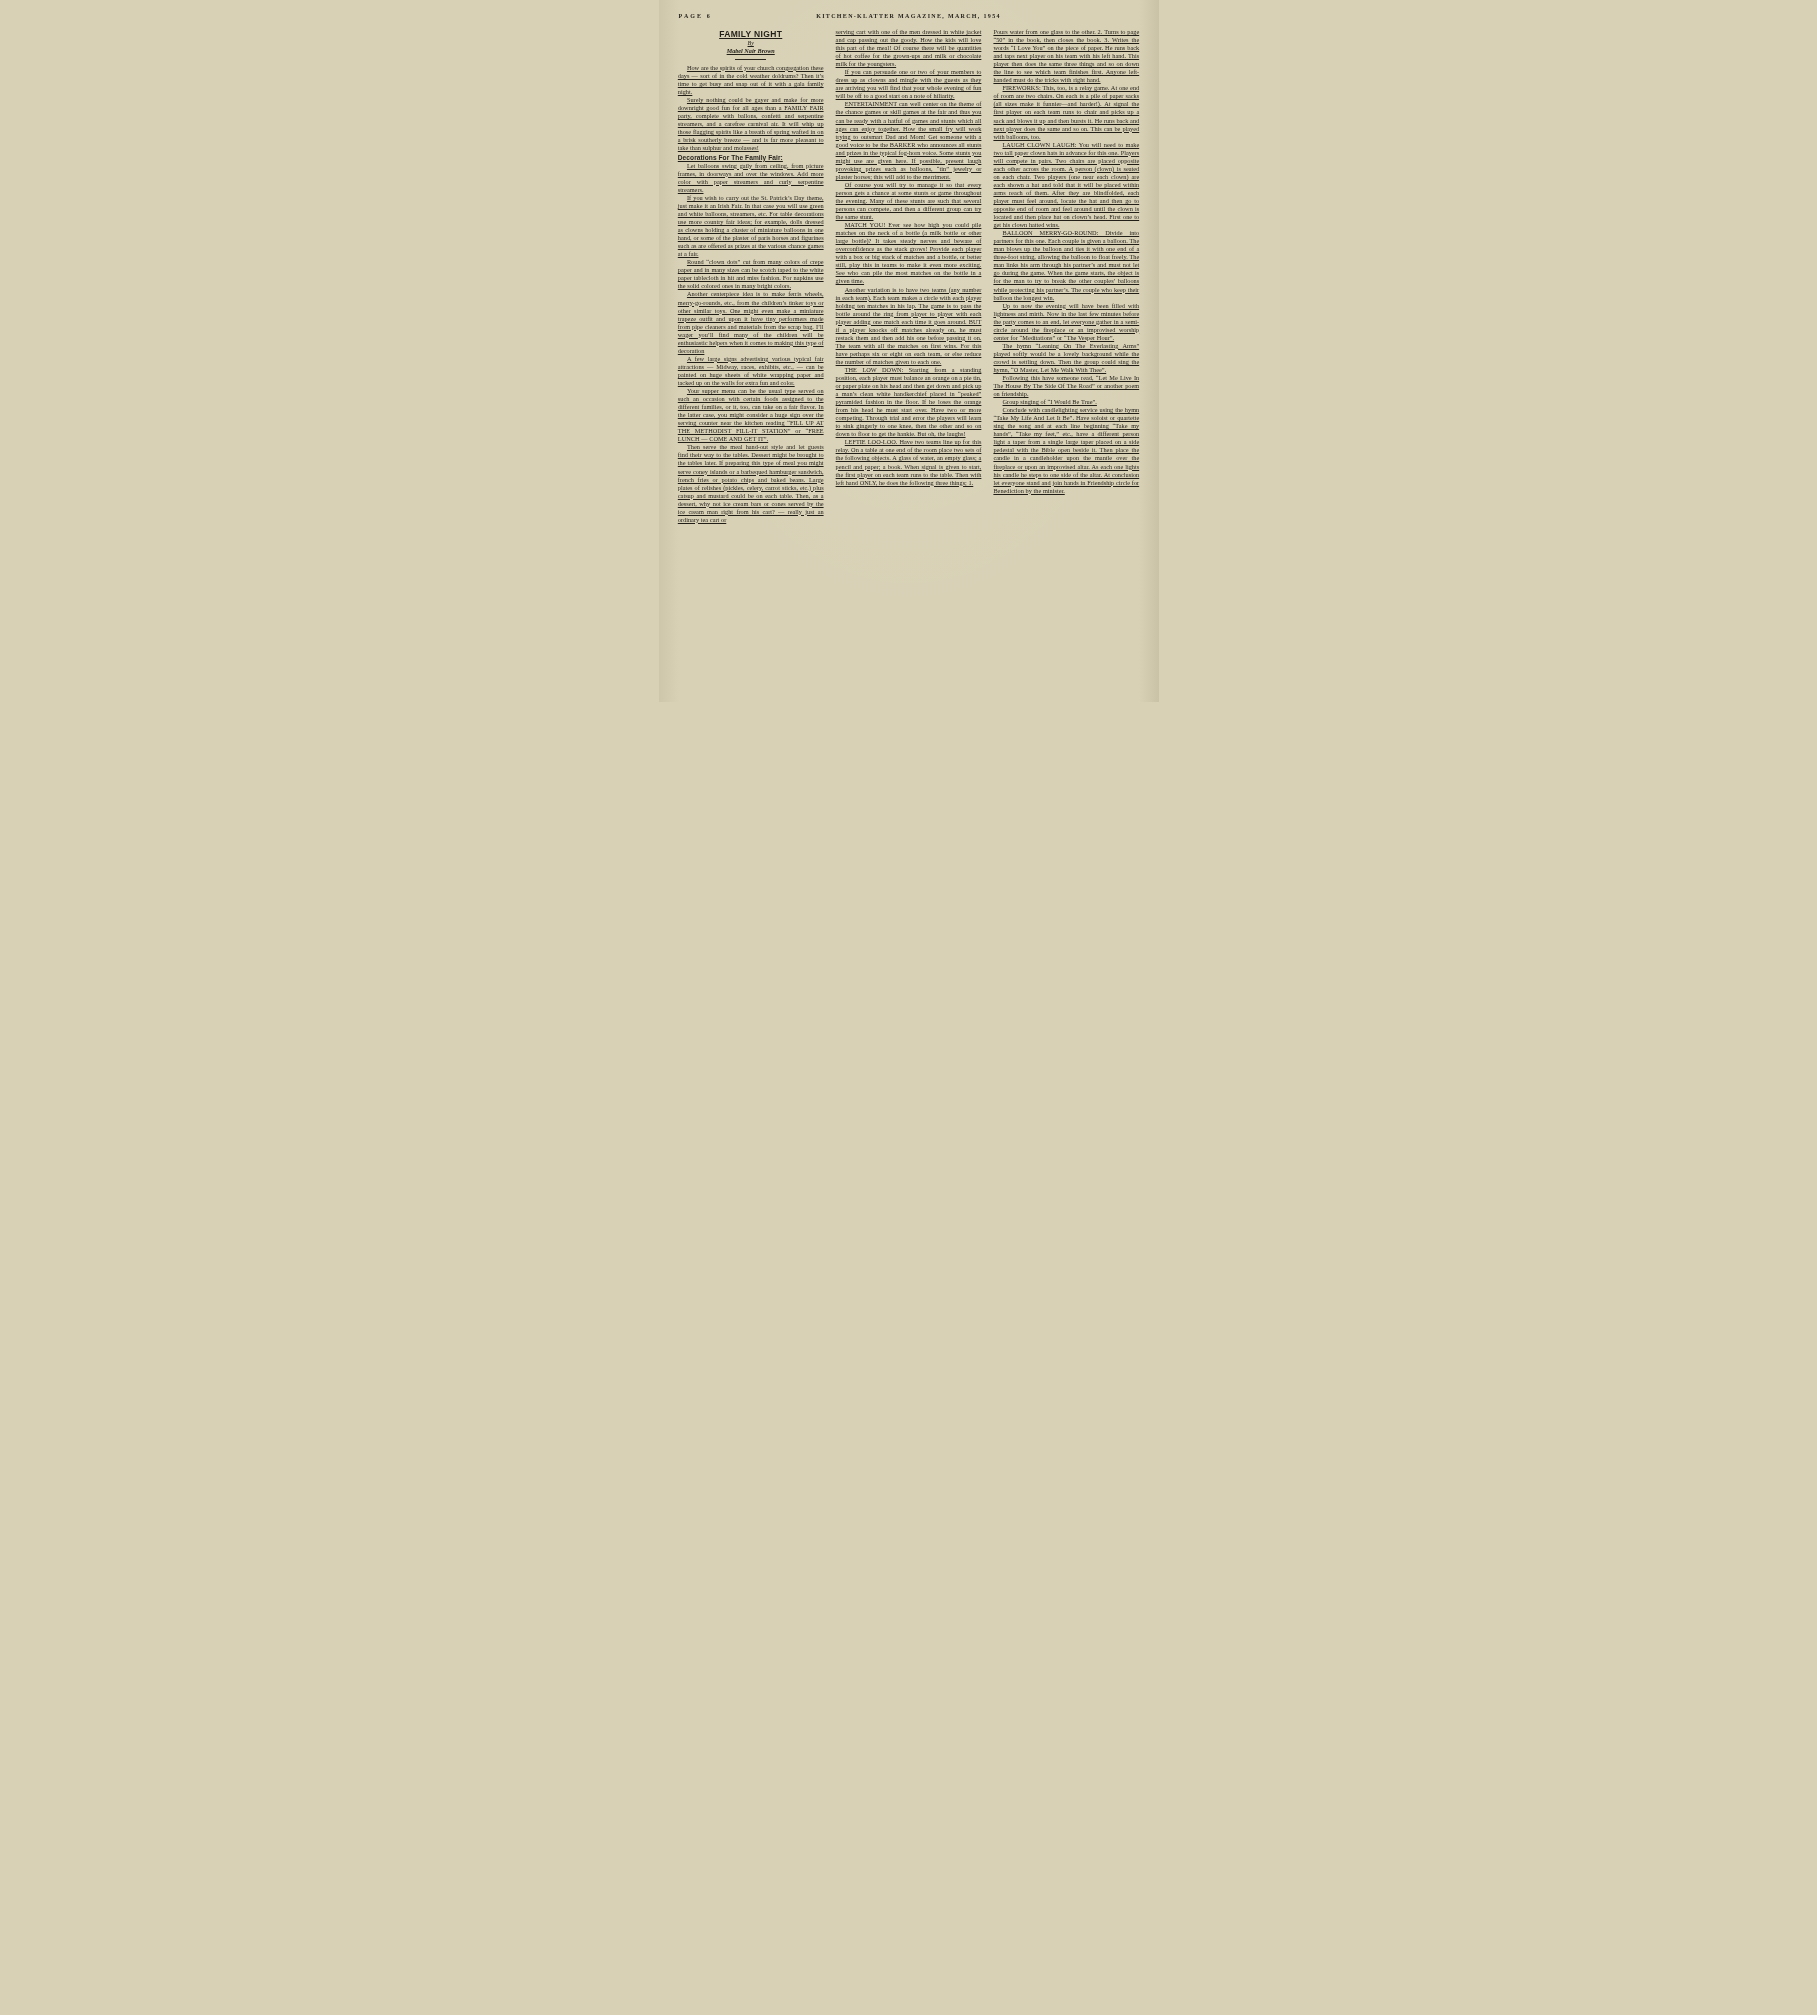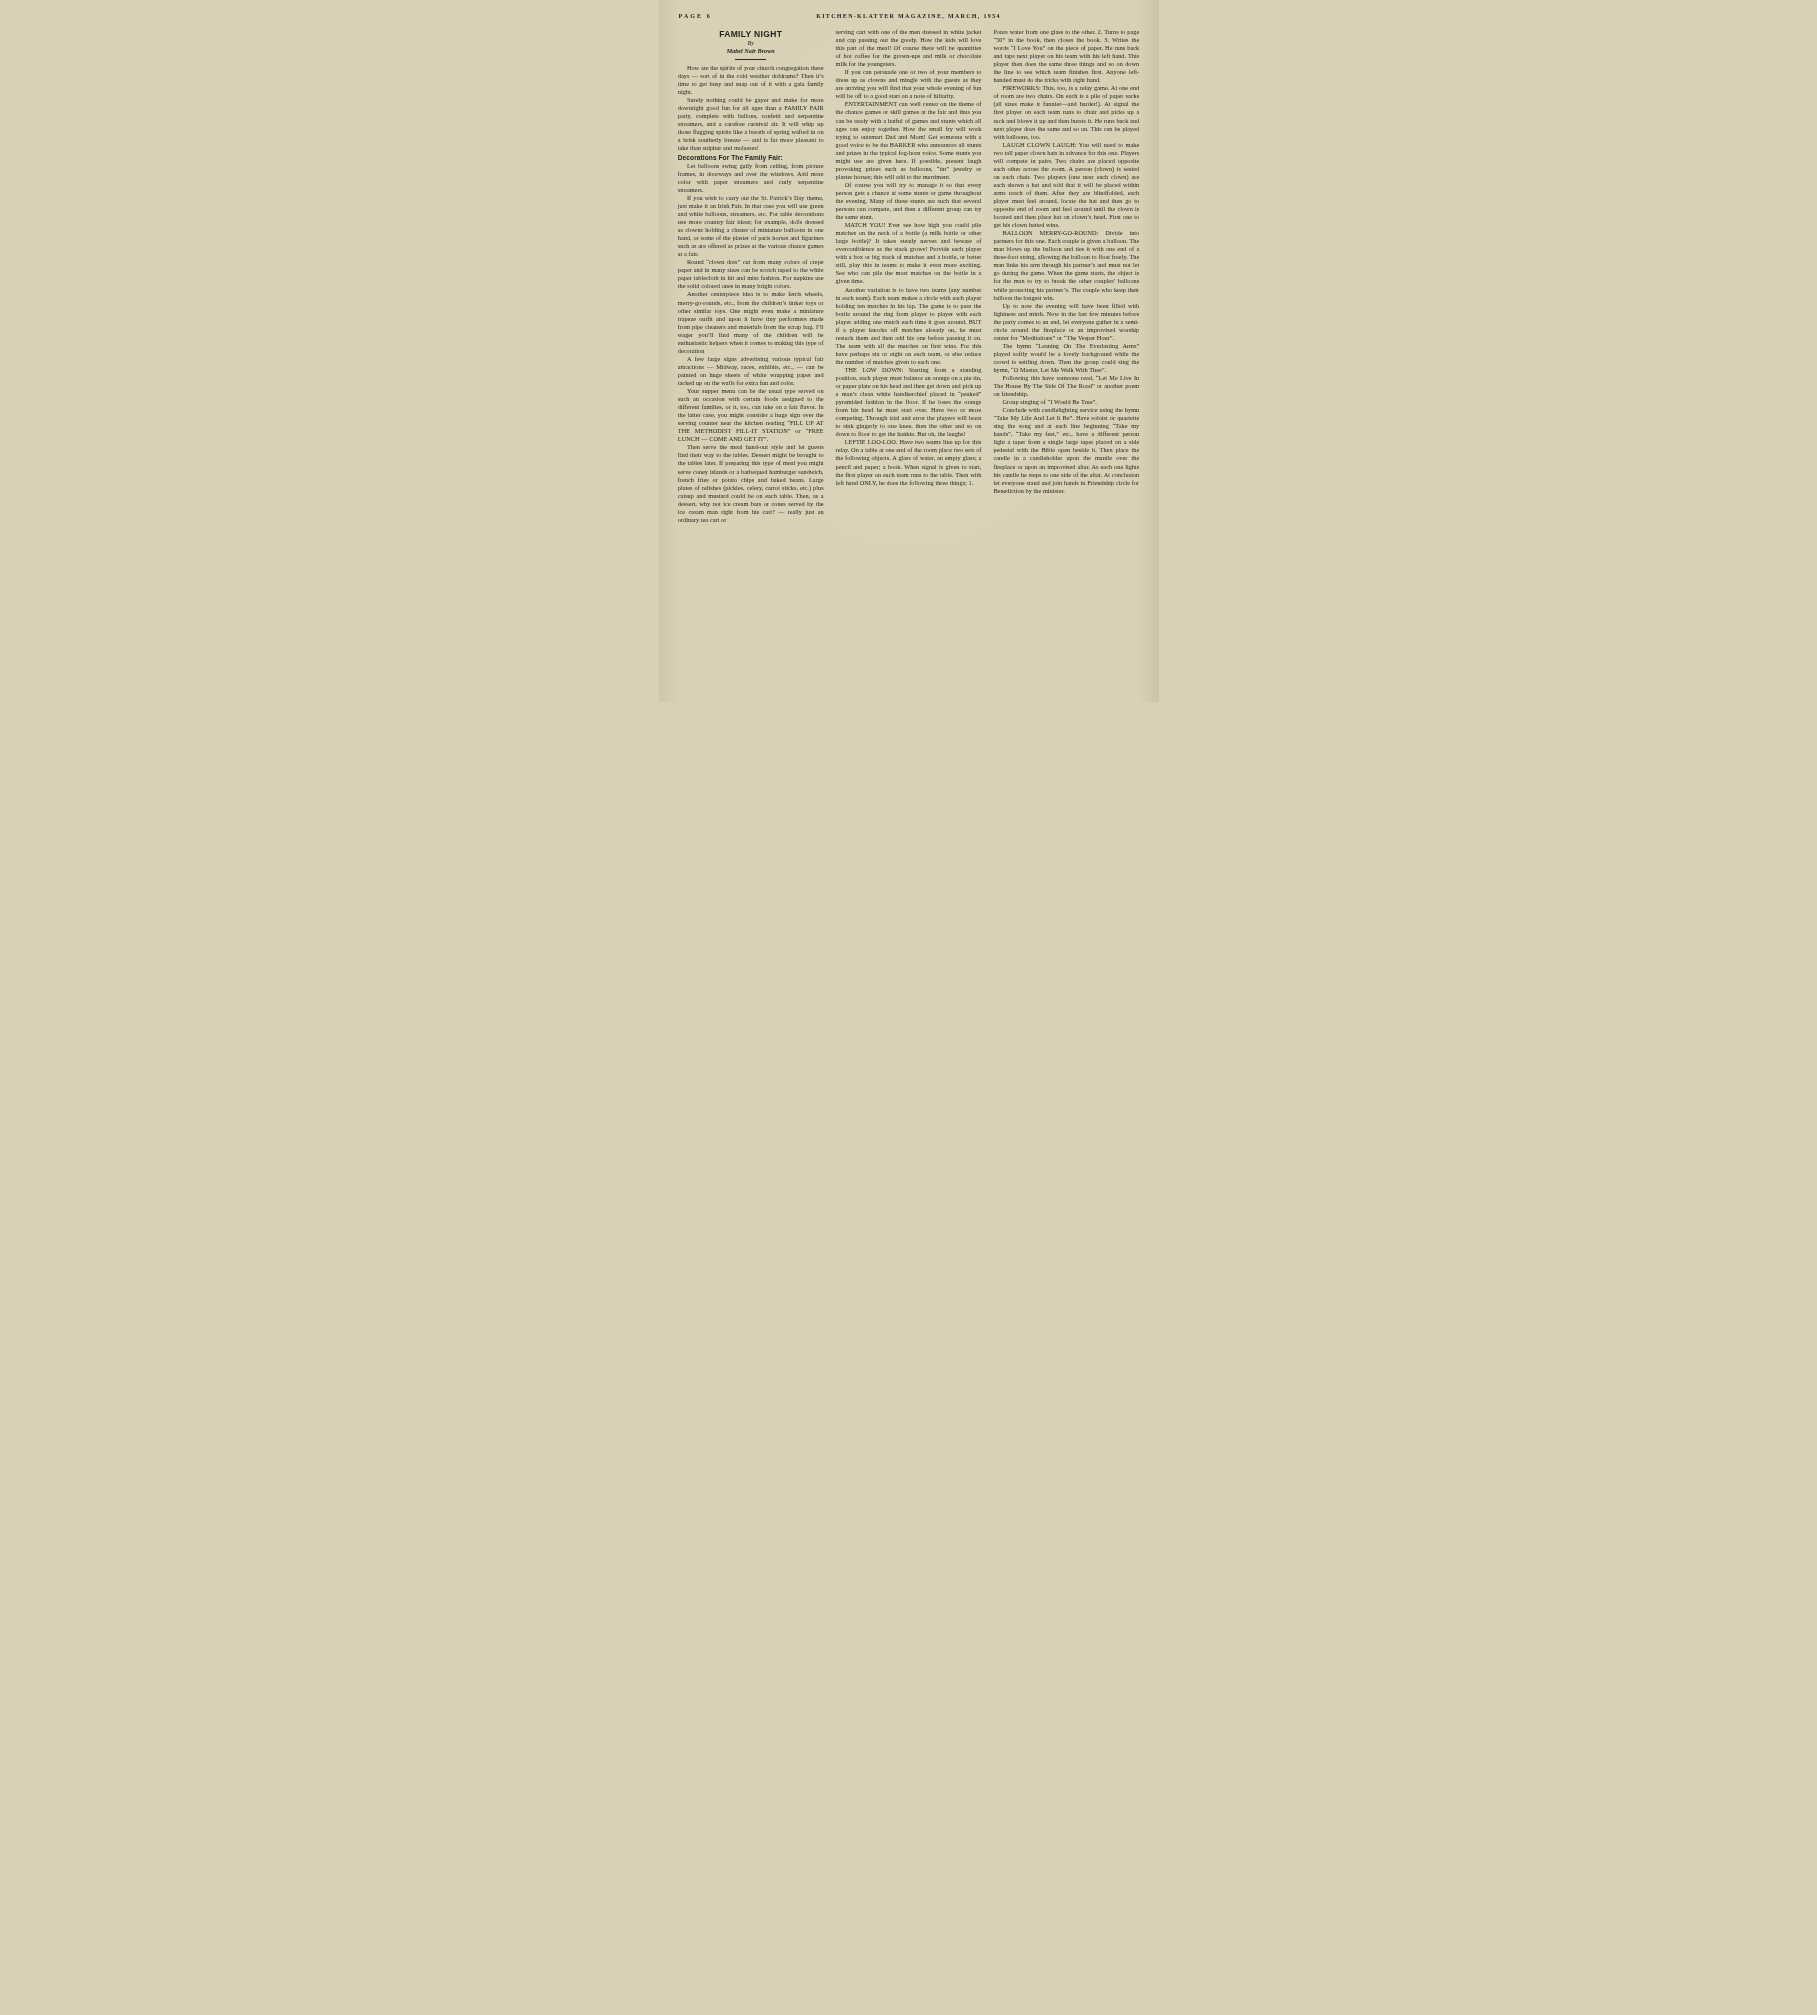--- a/index.html
+++ b/index.html
@@ -29,21 +29,21 @@
   }
   .page-number{
     position:absolute;left:0.8px;top:0.8px;
     letter-spacing:0.35em;
   }
   .masthead{
     display:block;text-align:center;
     letter-spacing:0.22em;padding-top:0.8px;
     white-space:nowrap;
   }
-  .columns{display:flex;gap:12px;}
+  .columns{display:flex;gap:12px;text-decoration:underline;}
   .column{flex:1 1 0;min-width:0;}
   .title-block{text-align:center;margin-bottom:2.4px;}
   .article-title{
     font-family:"Liberation Sans", sans-serif;
     font-size:8.5px;font-weight:bold;
     letter-spacing:0.04em;
     margin:0.8px 0 1.2px 0;
   }
   .byline-by{font-style:italic;font-size:6px;line-height:1.2;}
   .byline-author{font-style:italic;font-weight:bold;font-size:6.2px;line-height:1.3;}

